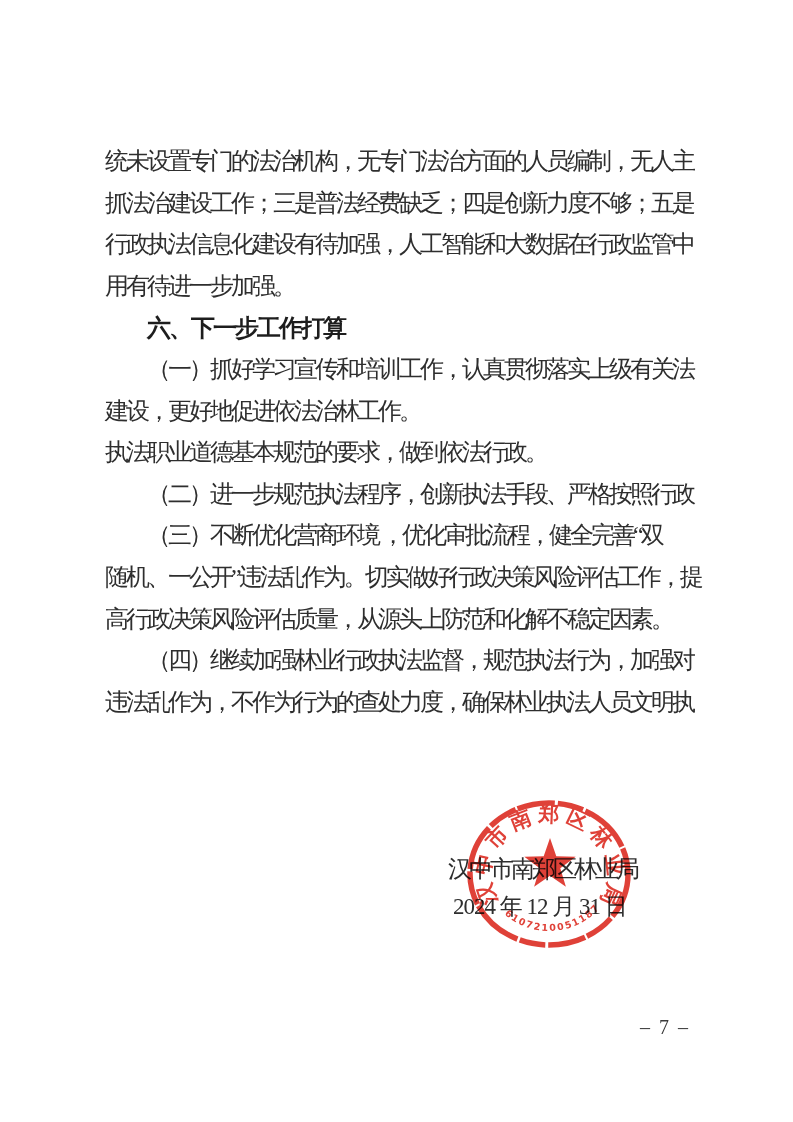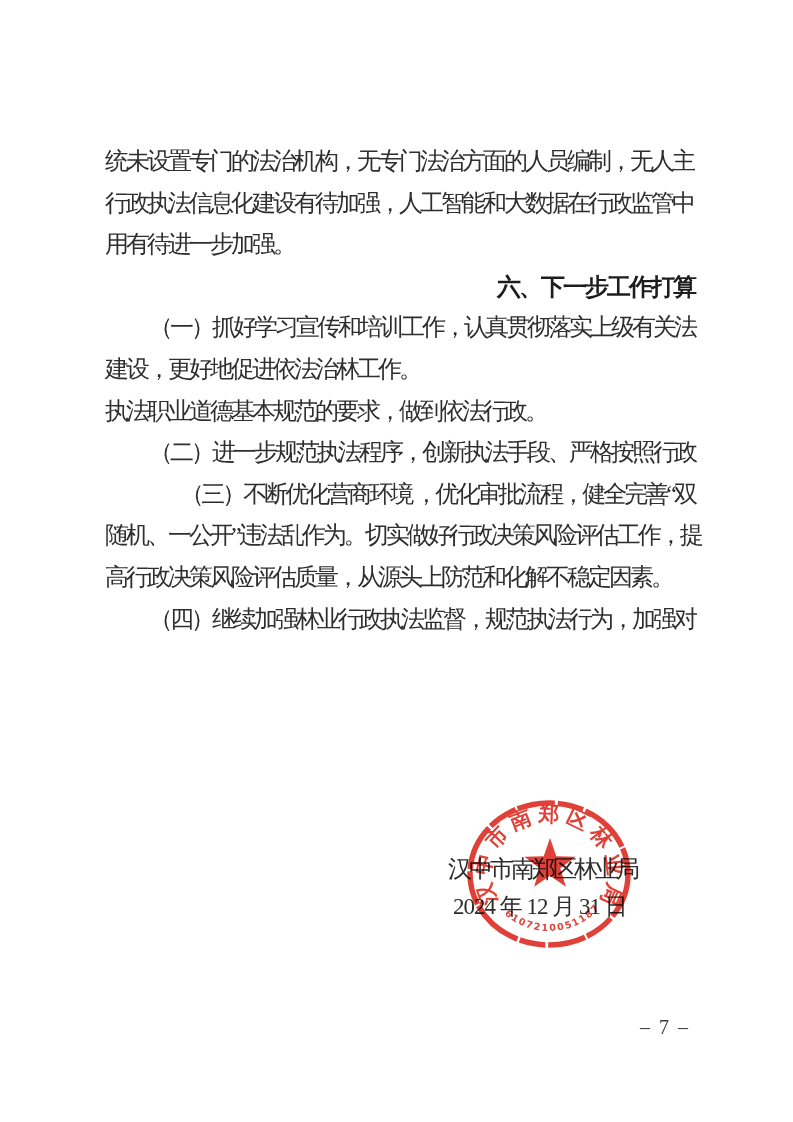--- a/index.html
+++ b/index.html
@@ -19,21 +19,21 @@
     width: 590px;
   }
   .ln {
     height: 41.6px;
     line-height: 41.6px;
     font-size: 24px;
     letter-spacing: -3px;
     white-space: pre;
     color: #2e2e2e;
   }
-  .ind { text-indent: 42px; text-align: right; }
+  .ind { text-indent: 42px; }
   .heading {
     font-family: "Liberation Sans", sans-serif;
     font-weight: bold;
     color: #1d1d1d;
     letter-spacing: -2px;
   }
   .signature {
     position: absolute;
     left: 448px;
     top: 856px;
@@ -71,31 +71,33 @@
     pointer-events: none;
   }
 </style>
 </head>
 <body>
 
 <div class="page">
 
   <div class="doc-body">
     <div class="ln">统未设置专门的法治机构，无专门法治方面的人员编制，无人主</div>
+    <div class="ln">抓法治建设工作；三是普法经费缺乏；四是创新力度不够；五是</div>
     <div class="ln">行政执法信息化建设有待加强，人工智能和大数据在行政监管中</div>
     <div class="ln">用有待进一步加强。</div>
     <div class="ln heading ind">六、下一步工作打算</div>
     <div class="ln ind">（一）抓好学习宣传和培训工作，认真贯彻落实上级有关法</div>
     <div class="ln">建设，更好地促进依法治林工作。</div>
     <div class="ln">执法职业道德基本规范的要求，做到依法行政。</div>
     <div class="ln ind">（二）进一步规范执法程序，创新执法手段、严格按照行政</div>
     <div class="ln ind">（三）不断优化营商环境 ，优化审批流程，健全完善“双</div>
     <div class="ln">随机、一公开”违法乱作为。切实做好行政决策风险评估工作，提</div>
     <div class="ln">高行政决策风险评估质量，从源头上防范和化解不稳定因素。</div>
     <div class="ln ind">（四）继续加强林业行政执法监督，规范执法行为，加强对</div>
+    <div class="ln">违法乱作为，不作为行为的查处力度，确保林业执法人员文明执</div>
   </div>
 
   <div class="signature">汉中市南郑区林业局</div>
   <div class="date">2024 年 12 月 31 日</div>
 
   <svg class="seal" viewBox="0 0 170 154" xmlns="http://www.w3.org/2000/svg">
     <defs>
       <path id="arcTop" d="M 36.7 106.4 A 59 53 0 1 1 133.3 106.4" fill="none"></path>
       <path id="arcBottom" d="M 35.4 111.1 A 63 57 0 0 0 134.6 111.1" fill="none"></path>
     </defs>

